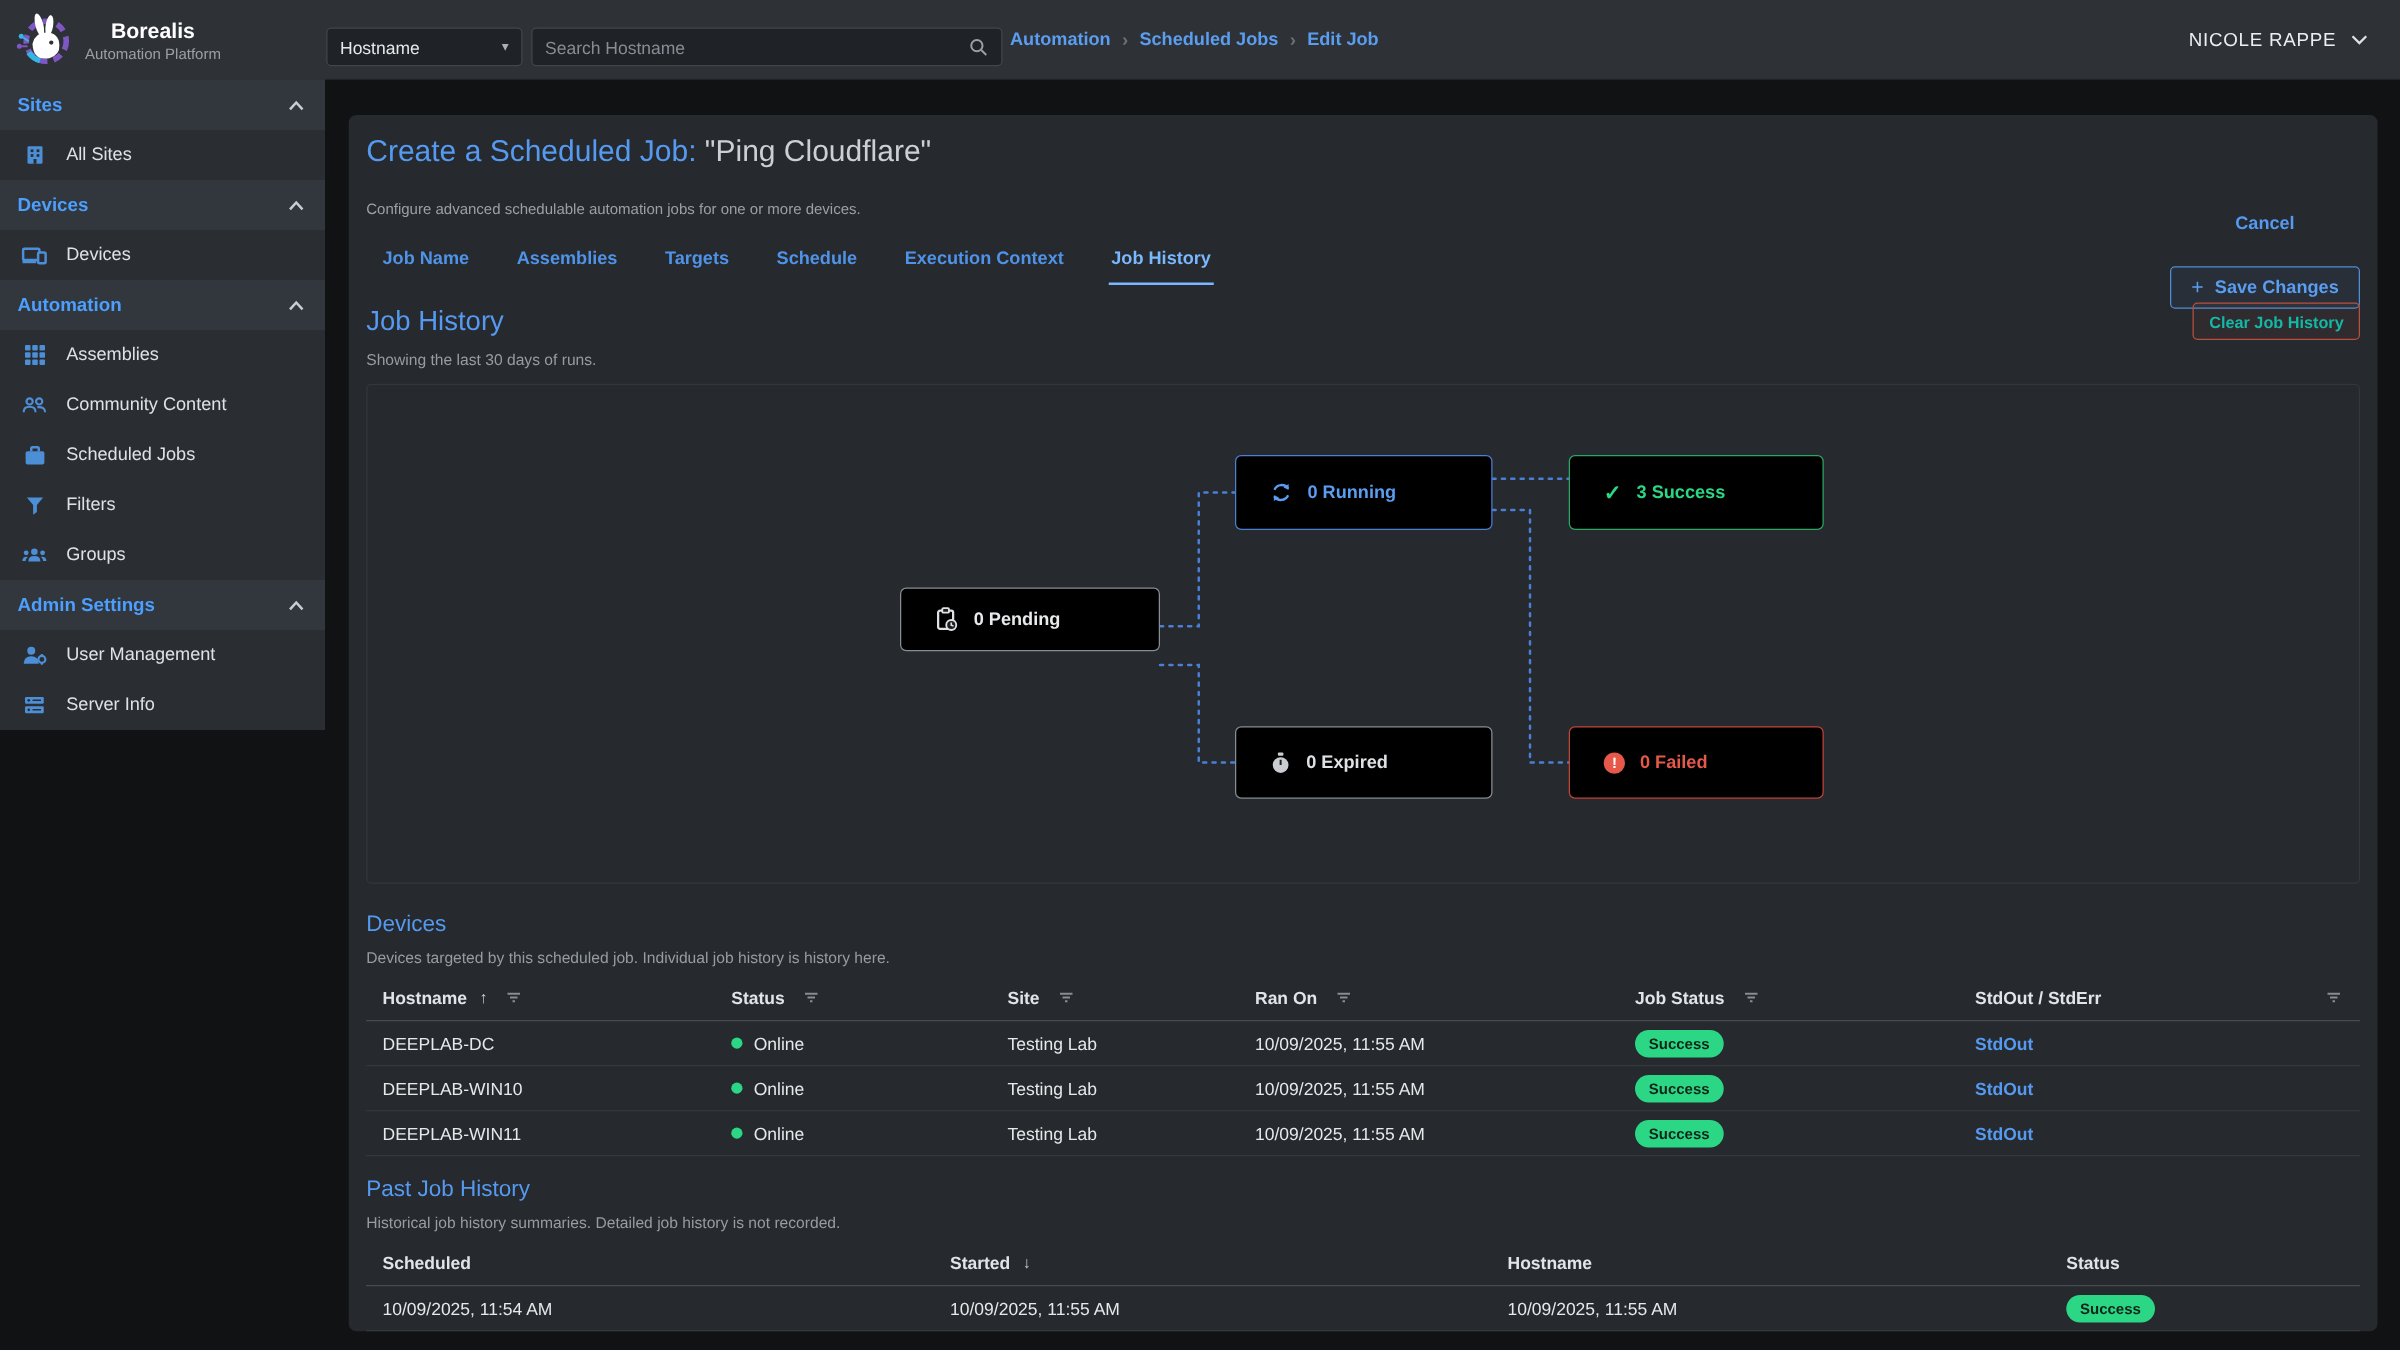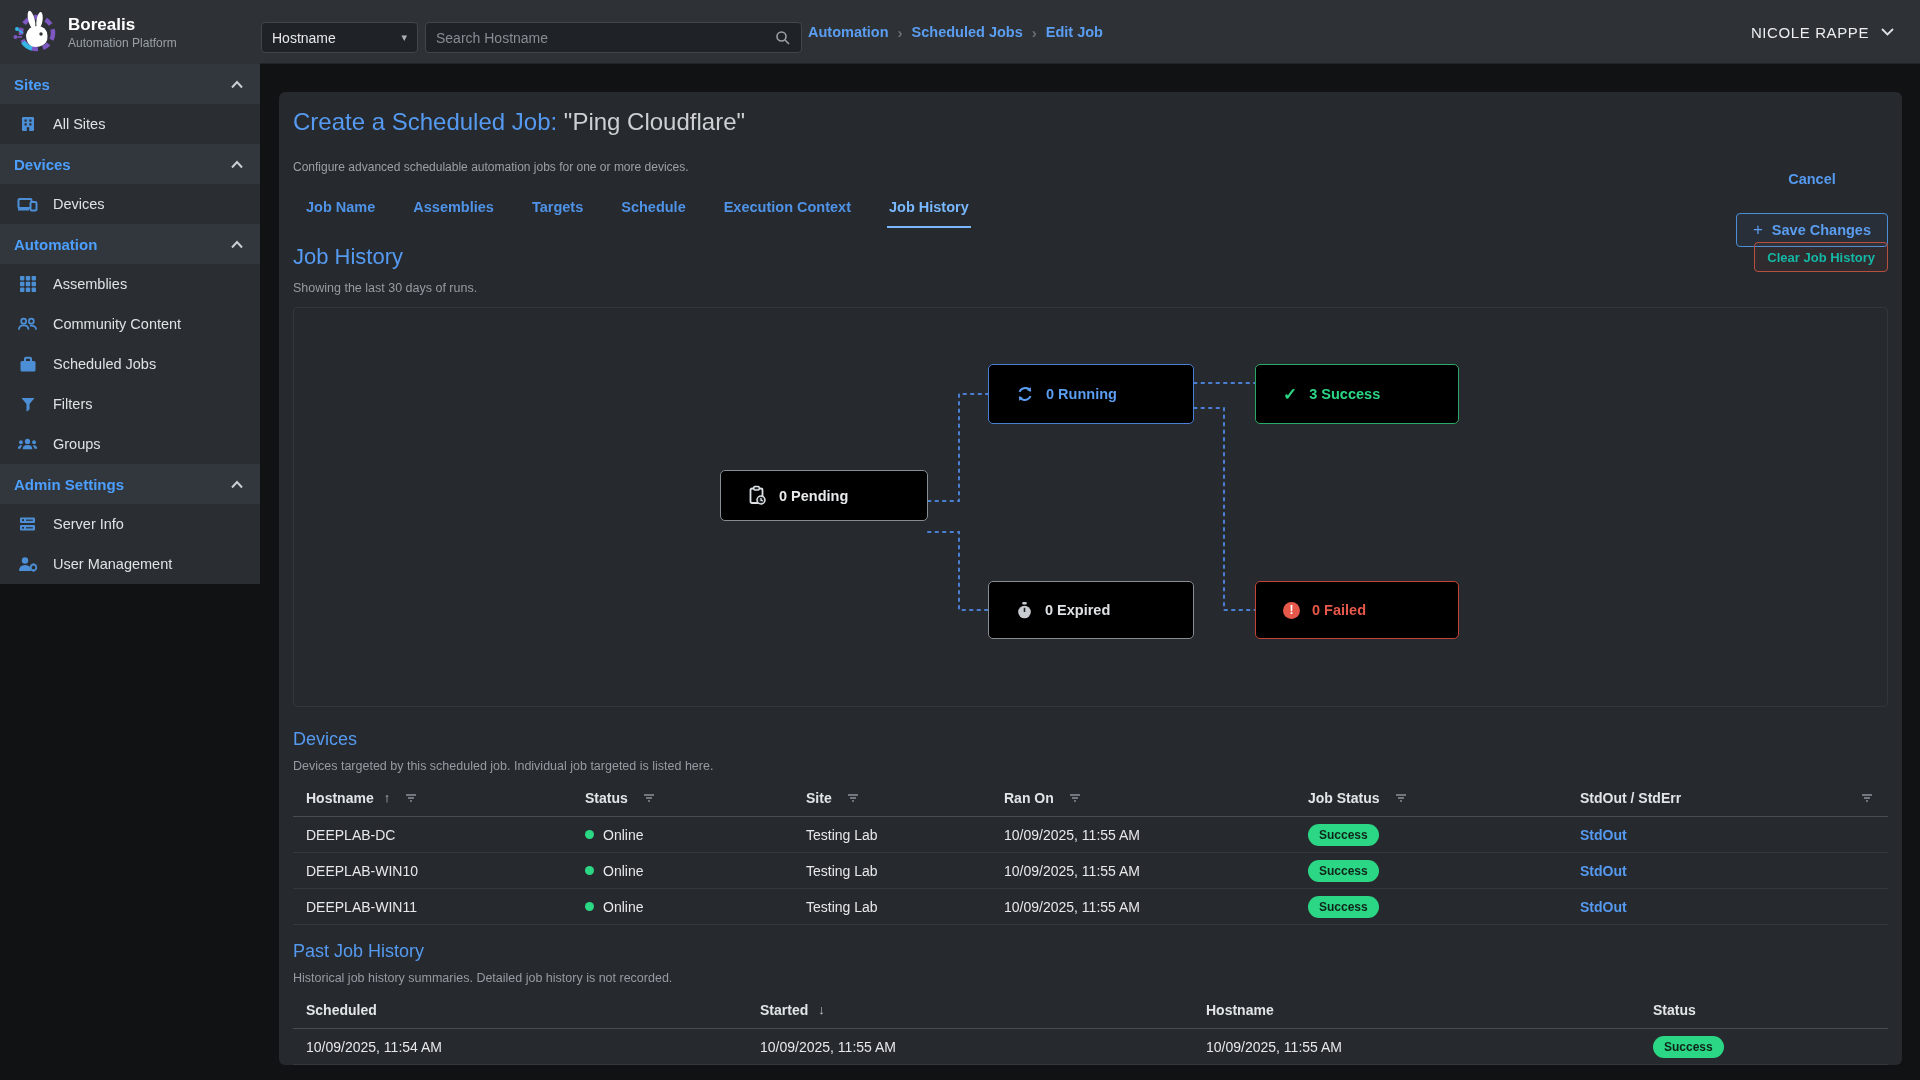--- a/index.html
+++ b/index.html
@@ -22,21 +22,21 @@
   .searchbox input::placeholder { color:#878d94; }
   .breadcrumb { position:absolute; left:808px; top:0; height:64px;
     display:flex; align-items:center; gap:9px; font-size:14.5px; font-weight:bold; }
   .crumb { color:#5b9df0; cursor:pointer; }
   .crumb-sep { color:#6a7076; font-size:15px; }
   .userbox { position:absolute; right:26px; top:0; height:64px;
     display:flex; align-items:center; gap:12px; cursor:pointer; }
   .username { font-size:15px; letter-spacing:.6px; color:#eceef0; }
 
   
-  .sidebar { position:absolute; left:0; top:0; width:260px; z-index:3; }
+  .sidebar { position:absolute; left:0; top:0; width:260px; z-index:3;text-align:center; }
   .logo-row { height:64px; background:#2e3236; display:flex; align-items:center;
     gap:10px; padding-left:10px; }
   .brand-name { font-size:17px; font-weight:bold; color:#fff; }
   .brand-sub { font-size:12px; color:#9aa0a6; margin-top:1px; }
   .nav { background:#2a2e32; }
   .nav-header { height:40px; background:#31373d; color:#4d9fff; font-weight:bold;
     font-size:15px; display:flex; align-items:center; justify-content:space-between;
     padding:0 16px 0 14px; cursor:pointer; }
   .nav-item { height:40px; display:flex; align-items:center; gap:15px;
     padding-left:17px; font-size:14.5px; color:#dfe2e5; cursor:pointer; }
@@ -271,46 +271,46 @@
     </div>
 
     <div class="nav-header">
       <span>Admin Settings</span>
       <svg width="14" height="9" viewBox="0 0 14 9">
           <polyline points="2,7.5 7,2 12,7.5" fill="none" stroke="#c9cdd1" stroke-width="2"></polyline>
         </svg>
     </div>
     <div class="nav-item">
       <span class="nav-ic">
-        <svg width="19" height="18" viewBox="0 0 19 18">
-            <g fill="#4d8fd6">
-              <rect x="2" y="2.5" width="15" height="5.5" rx="1"></rect>
-              <rect x="2" y="10" width="15" height="5.5" rx="1"></rect>
-            </g>
-            <circle cx="5" cy="5.2" r="1.1" fill="#2a2e32"></circle>
-            <circle cx="5" cy="12.8" r="1.1" fill="#2a2e32"></circle>
-            <line x1="8" y1="5.2" x2="14.8" y2="5.2" stroke="#2a2e32" stroke-width="1.2"></line>
-            <line x1="8" y1="12.8" x2="14.8" y2="12.8" stroke="#2a2e32" stroke-width="1.2"></line>
-          </svg>
-      </span>
-      <span>Server Info</span>
-    </div>
-    <div class="nav-item">
-      <span class="nav-ic">
         <svg width="21" height="18" viewBox="0 0 21 18">
             <g fill="#4d8fd6">
               <circle cx="8" cy="5.5" r="3.2"></circle>
               <path d="M2 16 q0 -6 6 -6 q6 0 6 6z"></path>
               <circle cx="16.5" cy="12.5" r="2.8" fill="none" stroke="#4d8fd6" stroke-width="1.7"></circle>
               <line x1="16.5" y1="8.2" x2="16.5" y2="9.7" stroke="#4d8fd6" stroke-width="1.7"></line>
               <line x1="16.5" y1="15.3" x2="16.5" y2="16.8" stroke="#4d8fd6" stroke-width="1.7"></line>
             </g>
           </svg>
       </span>
       <span>User Management</span>
+    </div>
+    <div class="nav-item">
+      <span class="nav-ic">
+        <svg width="19" height="18" viewBox="0 0 19 18">
+            <g fill="#4d8fd6">
+              <rect x="2" y="2.5" width="15" height="5.5" rx="1"></rect>
+              <rect x="2" y="10" width="15" height="5.5" rx="1"></rect>
+            </g>
+            <circle cx="5" cy="5.2" r="1.1" fill="#2a2e32"></circle>
+            <circle cx="5" cy="12.8" r="1.1" fill="#2a2e32"></circle>
+            <line x1="8" y1="5.2" x2="14.8" y2="5.2" stroke="#2a2e32" stroke-width="1.2"></line>
+            <line x1="8" y1="12.8" x2="14.8" y2="12.8" stroke="#2a2e32" stroke-width="1.2"></line>
+          </svg>
+      </span>
+      <span>Server Info</span>
     </div>
   </div>
 </div>
 
 <div class="card">
 
   <div class="page-title">
     <span class="t-blue">Create a Scheduled Job:</span><span class="t-name"> "Ping Cloudflare"</span>
   </div>
   <div class="page-sub">Configure advanced schedulable automation jobs for one or more devices.</div>
@@ -378,21 +378,21 @@
       </svg>
       <span>0 Expired</span>
     </div>
     <div class="node node-failed">
       <span class="fail-circle">!</span>
       <span>0 Failed</span>
     </div>
   </div>
 
   <div class="sec-heading">Devices</div>
-  <div class="sec-caption">Devices targeted by this scheduled job. Individual job targeted is listed here.</div>
+  <div class="sec-caption">Devices targeted by this scheduled job. Individual job history is history here.</div>
 
   <div class="dgrid thead">
     <div class="th-cell">
       <span>Hostname</span>
       <span class="sort-arrow">↑</span>
       <span class="filter-ic">
           <svg width="14" height="14" viewBox="0 0 14 14">
             <g stroke="#878d94" stroke-width="1.6">
               <line x1="2" y1="4" x2="12" y2="4"></line>
               <line x1="4" y1="7" x2="10" y2="7"></line>

